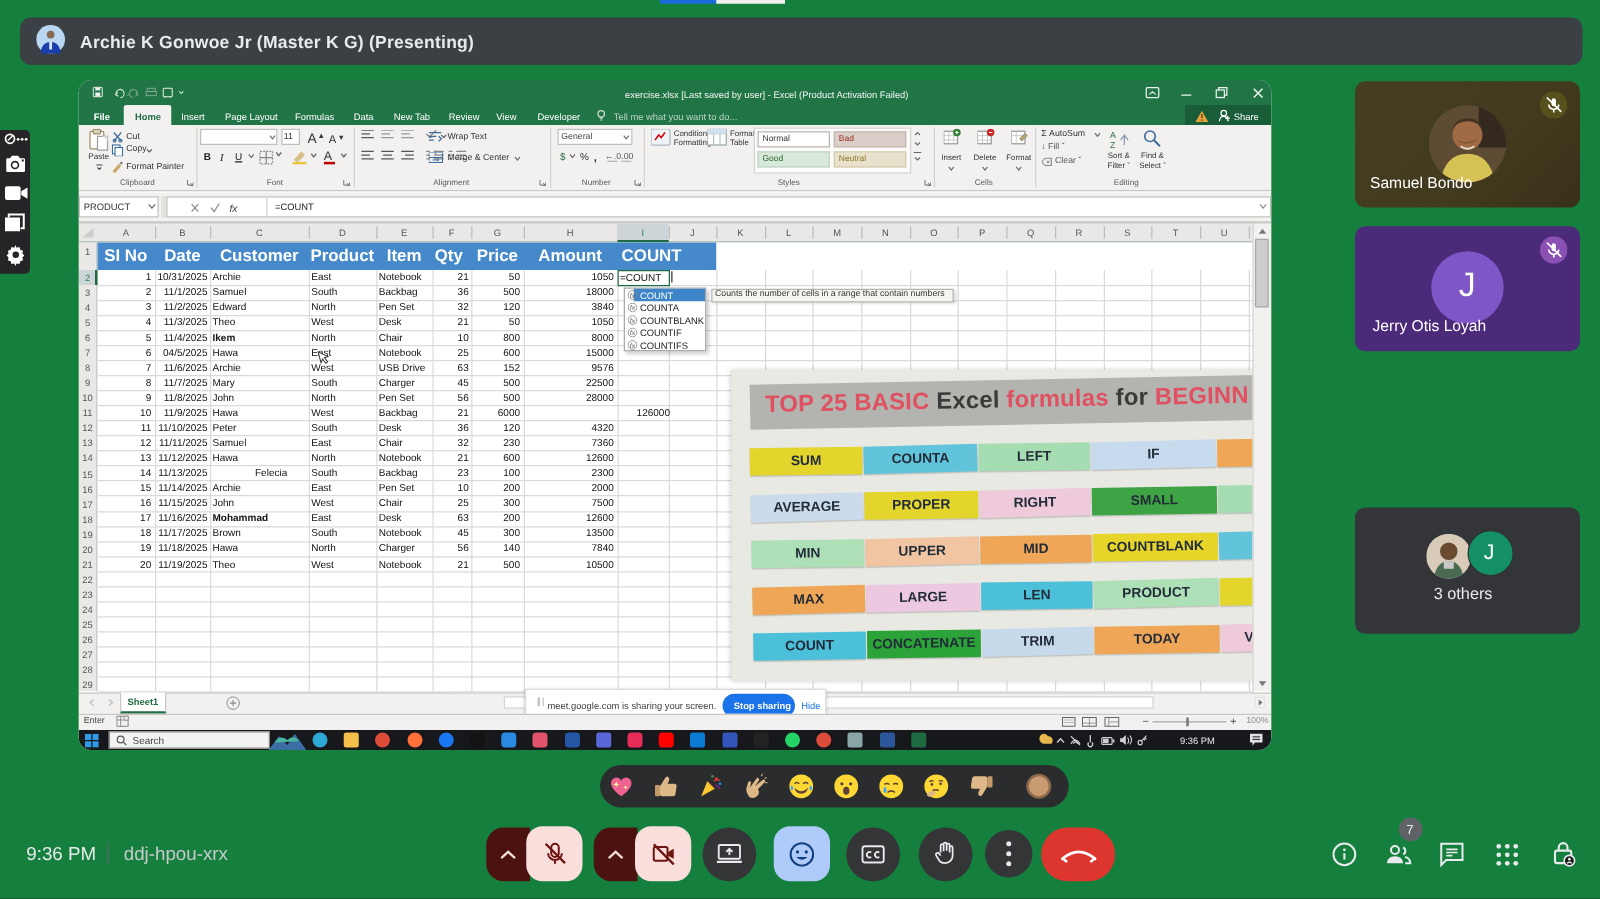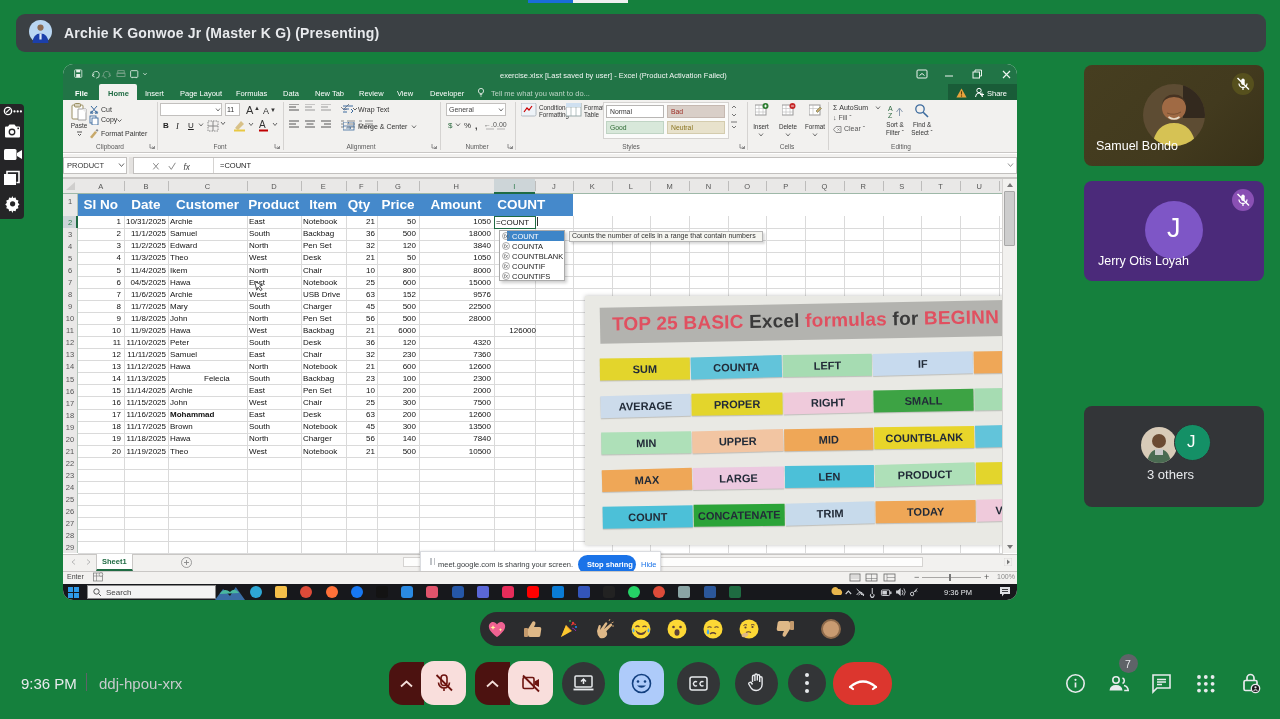--- a/index.html
+++ b/index.html
@@ -508,21 +508,21 @@
 <span class="txt" style="left:58px;top:189.49200000000002px;font-size:8px;color:#111;font-weight:normal;transform:translateX(-100%);">4</span>
 <span class="txt" style="left:103px;top:189.49200000000002px;font-size:8px;color:#111;font-weight:normal;transform:translateX(-100%);">11/3/2025</span>
 <span class="txt" style="left:107px;top:189.49200000000002px;font-size:8px;color:#111;font-weight:normal;">Theo</span>
 <span class="txt" style="left:186px;top:189.49200000000002px;font-size:8px;color:#111;font-weight:normal;">West</span>
 <span class="txt" style="left:240px;top:189.49200000000002px;font-size:8px;color:#111;font-weight:normal;">Desk</span>
 <span class="txt" style="left:312px;top:189.49200000000002px;font-size:8px;color:#111;font-weight:normal;transform:translateX(-100%);">21</span>
 <span class="txt" style="left:353px;top:189.49200000000002px;font-size:8px;color:#111;font-weight:normal;transform:translateX(-100%);">50</span>
 <span class="txt" style="left:428px;top:189.49200000000002px;font-size:8px;color:#111;font-weight:normal;transform:translateX(-100%);">1050</span>
 <span class="txt" style="left:58px;top:201.556px;font-size:8px;color:#111;font-weight:normal;transform:translateX(-100%);">5</span>
 <span class="txt" style="left:103px;top:201.556px;font-size:8px;color:#111;font-weight:normal;transform:translateX(-100%);">11/4/2025</span>
-<span class="txt" style="left:107px;top:201.556px;font-size:8px;color:#111;font-weight:normal;">Ikem</span>
+<span class="txt" style="left:107px;top:201.556px;font-size:8px;color:#111;font-weight:bold;">Ikem</span>
 <span class="txt" style="left:186px;top:201.556px;font-size:8px;color:#111;font-weight:normal;">North</span>
 <span class="txt" style="left:240px;top:201.556px;font-size:8px;color:#111;font-weight:normal;">Chair</span>
 <span class="txt" style="left:312px;top:201.556px;font-size:8px;color:#111;font-weight:normal;transform:translateX(-100%);">10</span>
 <span class="txt" style="left:353px;top:201.556px;font-size:8px;color:#111;font-weight:normal;transform:translateX(-100%);">800</span>
 <span class="txt" style="left:428px;top:201.556px;font-size:8px;color:#111;font-weight:normal;transform:translateX(-100%);">8000</span>
 <span class="txt" style="left:58px;top:213.62px;font-size:8px;color:#111;font-weight:normal;transform:translateX(-100%);">6</span>
 <span class="txt" style="left:103px;top:213.62px;font-size:8px;color:#111;font-weight:normal;transform:translateX(-100%);">04/5/2025</span>
 <span class="txt" style="left:107px;top:213.62px;font-size:8px;color:#111;font-weight:normal;">Hawa</span>
 <span class="txt" style="left:186px;top:213.62px;font-size:8px;color:#111;font-weight:normal;">East</span>
 <span class="txt" style="left:240px;top:213.62px;font-size:8px;color:#111;font-weight:normal;">Notebook</span>

